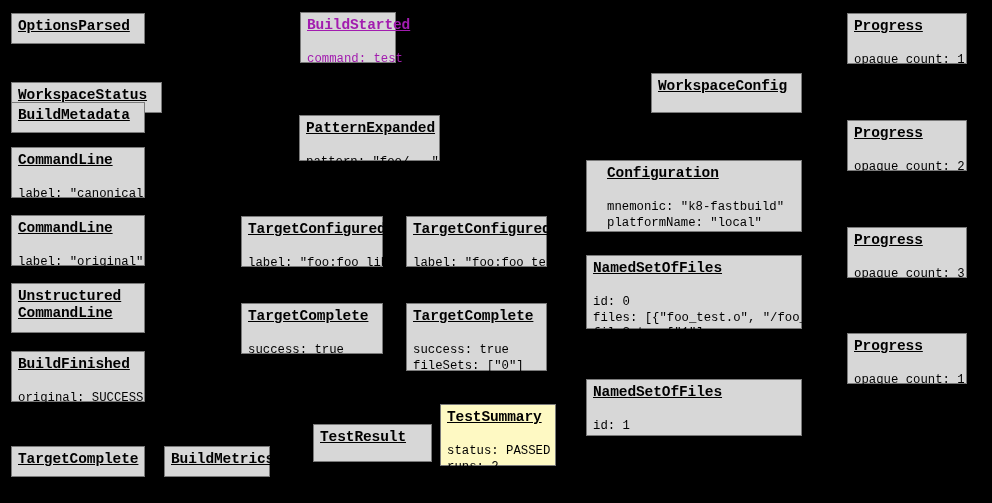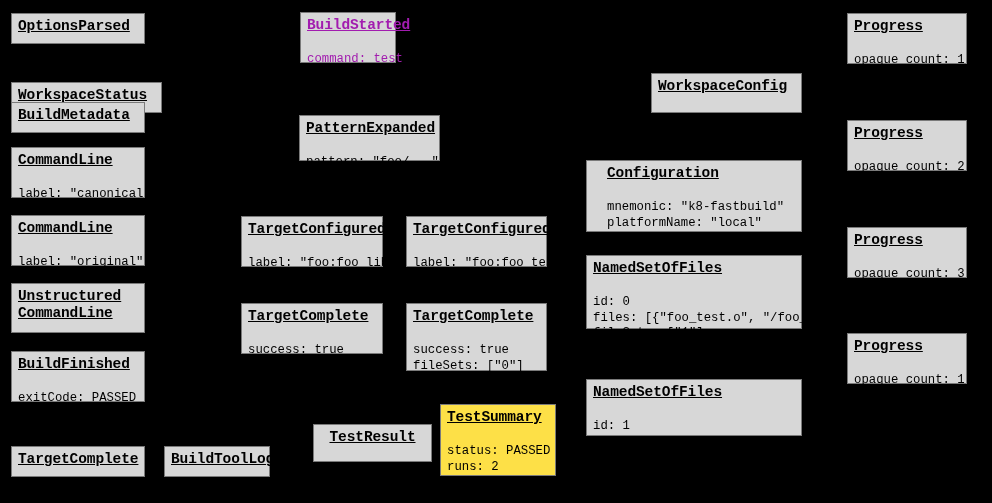--- a/index.html
+++ b/index.html
@@ -68,28 +68,28 @@
         <div class="node-field">label: "original"</div>
       </div>
     </div>
     <div class="node" style="left: 11px; top: 283px; width: 134px; height: 50px; background: rgb(215, 215, 215); border-color: rgb(122, 122, 122); color: rgb(0, 0, 0);">
       <div class="node-title">Unstructured
 CommandLine</div>
     </div>
     <div class="node" style="left: 11px; top: 351px; width: 134px; height: 51px; background: rgb(215, 215, 215); border-color: rgb(122, 122, 122); color: rgb(0, 0, 0);">
       <div class="node-title">BuildFinished</div>
       <div class="node-fields">
-        <div class="node-field">exitCode: PASSED</div>
+        <div class="node-field">original: SUCCESS</div>
       </div>
     </div>
     <div class="node" style="left: 11px; top: 446px; width: 134px; height: 31px; background: rgb(215, 215, 215); border-color: rgb(122, 122, 122); color: rgb(0, 0, 0);">
       <div class="node-title">TargetComplete</div>
     </div>
     <div class="node" style="left: 164px; top: 446px; width: 106px; height: 31px; background: rgb(215, 215, 215); border-color: rgb(122, 122, 122); color: rgb(0, 0, 0);">
-      <div class="node-title">BuildToolLogs</div>
+      <div class="node-title">BuildMetrics</div>
     </div>
     <div class="node" style="left: 300px; top: 12px; width: 96px; height: 51px; background: rgb(215, 215, 215); border-color: rgb(122, 122, 122); color: #a21caf;">
       <div class="node-title">BuildStarted</div>
       <div class="node-fields">
         <div class="node-field">command: test</div>
       </div>
     </div>
     <div class="node" style="left: 299px; top: 115px; width: 141px; height: 46px; background: rgb(215, 215, 215); border-color: rgb(122, 122, 122); color: rgb(0, 0, 0);">
       <div class="node-title">PatternExpanded</div>
       <div class="node-fields">
@@ -114,27 +114,27 @@
         <div class="node-field">success: true</div>
       </div>
     </div>
     <div class="node" style="left: 406px; top: 303px; width: 141px; height: 68px; background: rgb(215, 215, 215); border-color: rgb(122, 122, 122); color: rgb(0, 0, 0);">
       <div class="node-title">TargetComplete</div>
       <div class="node-fields">
         <div class="node-field">success: true</div>
         <div class="node-field">fileSets: ["0"]</div>
       </div>
     </div>
-    <div class="node" style="left: 313px; top: 424px; width: 119px; height: 38px; background: rgb(215, 215, 215); border-color: rgb(122, 122, 122); color: rgb(0, 0, 0); text-align: center;">
+    <div class="node" style="left: 313px; top: 424px; width: 119px; height: 38px; background: rgb(215, 215, 215); border-color: rgb(122, 122, 122); color: rgb(0, 0, 0);">
       <div class="node-title">TestResult</div>
       <div class="node-fields">
         <div class="node-field">status: PASSED</div>
       </div>
     </div>
-    <div class="node" style="left: 440px; top: 404px; width: 116px; height: 72px; background: #fde047; border-color: rgb(122, 122, 122); color: rgb(0, 0, 0);">
+    <div class="node" style="left: 440px; top: 404px; width: 116px; height: 62px; background: #fef9c3; border-color: rgb(122, 122, 122); color: rgb(0, 0, 0);">
       <div class="node-title">TestSummary</div>
       <div class="node-fields">
         <div class="node-field">status: PASSED</div>
         <div class="node-field">runs: 2</div>
       </div>
     </div>
     <div class="node" style="left: 651px; top: 73px; width: 151px; height: 40px; background: rgb(215, 215, 215); border-color: rgb(122, 122, 122); color: rgb(0, 0, 0);">
       <div class="node-title">WorkspaceConfig</div>
     </div>
     <div class="node" style="left: 586px; top: 160px; width: 216px; height: 72px; background: rgb(215, 215, 215); border-color: rgb(122, 122, 122); color: rgb(0, 0, 0); padding-left: 20px;">

